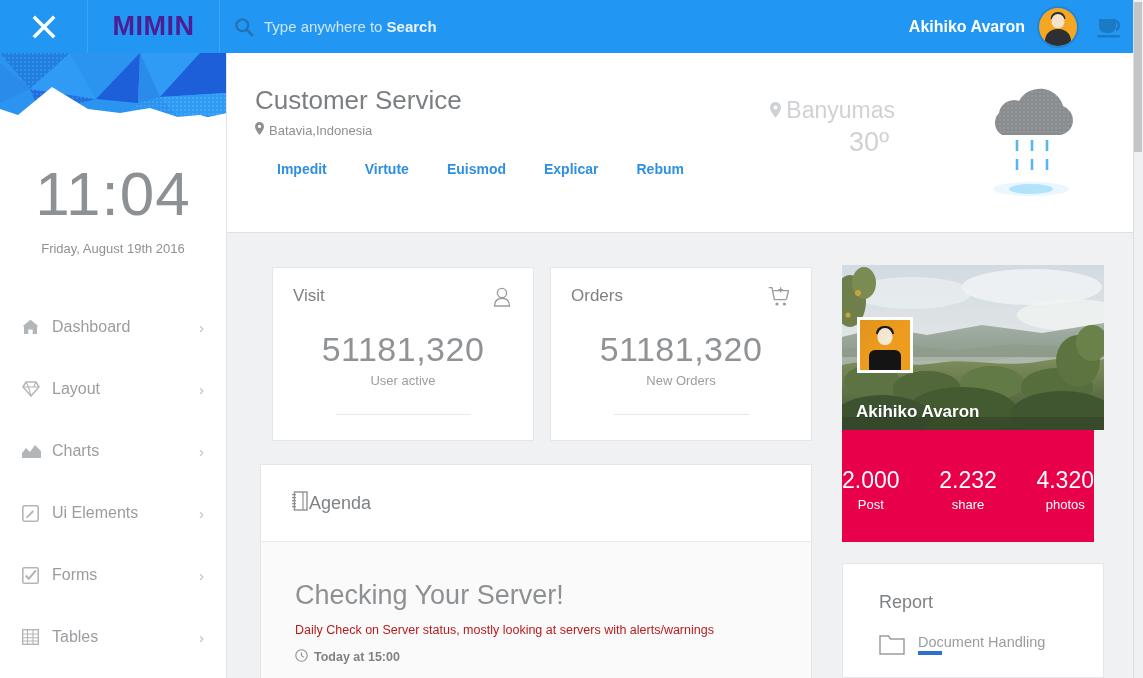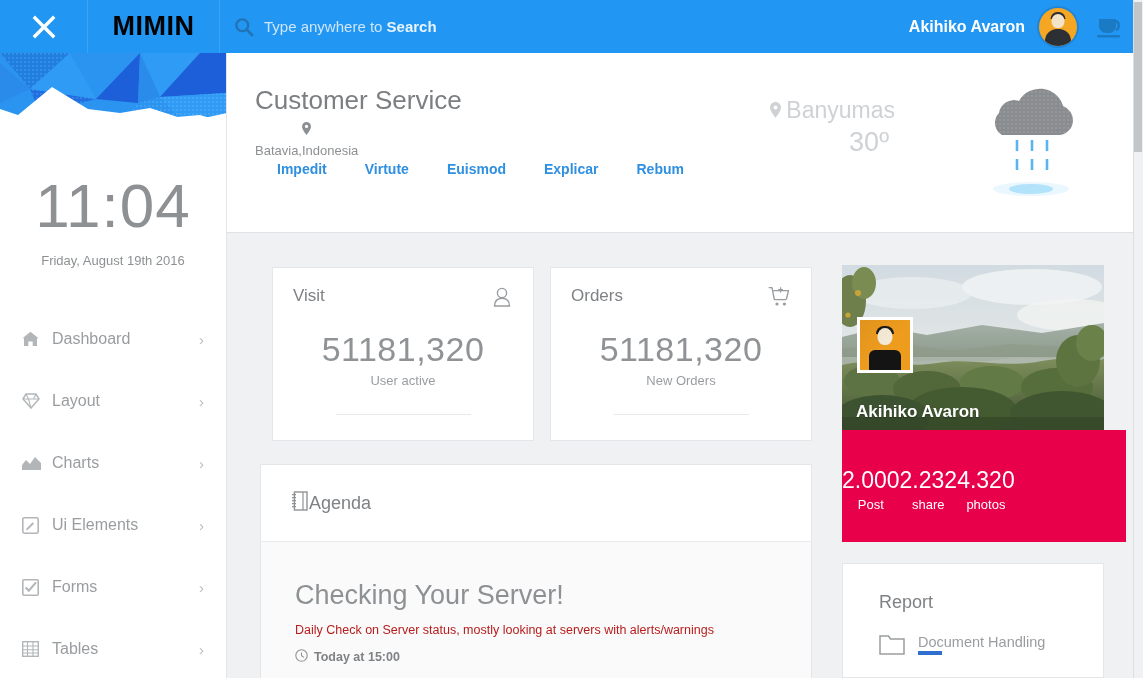--- a/index.html
+++ b/index.html
@@ -17,21 +17,21 @@
     background: #2196f3; display: flex; align-items: center;
   }
   .tb-close {
     width: 88px; height: 53px; display: flex; align-items: center; justify-content: center;
     border-right: 1px solid rgba(255,255,255,0.13);
     cursor: pointer;
   }
   .tb-close svg { display:block; }
   .tb-brand {
     width: 132px; height: 53px; display: flex; align-items: center; justify-content: center;
-    color: #000000; font-size: 27px; font-weight: bold; letter-spacing: 0.5px;
+    color: #4c1d95; font-size: 27px; font-weight: bold; letter-spacing: 0.5px;
     border-right: 1px solid rgba(255,255,255,0.13);
   }
   .tb-search { display: flex; align-items: center; padding-left: 14px; flex: 1; height: 53px; }
   .tb-search .sicon { margin-right: 10px; display:flex; }
   .tb-search-text { color: #cde6fb; font-size: 15px; }
   .tb-search-text b { color: #e9f4fe; font-weight: bold; }
   .tb-right { display: flex; align-items: center; height: 53px; padding-right: 6px; }
   .tb-user { color: #fff; font-size: 16px; font-weight: bold; margin-right: 14px; }
   .tb-avatar {
     width: 38px; height: 38px; border-radius: 50%;
@@ -48,40 +48,40 @@
   .sidebar {
     position: absolute; top: 53px; left: 0; width: 227px; height: 625px;
     background: #fff; border-right: 1px solid #e3e5e8; overflow: hidden;
   }
   .poly-head { position: relative; width: 227px; height: 78px; overflow: hidden; background:#2196f3; }
   .poly-head svg { display:block; }
 
   .clock {
     text-align: center; color: #8e9193;
     font-size: 62px; font-weight: 300; letter-spacing: 1px;
-    margin-top: 44px; line-height: 1;
+    margin-top: 32px; line-height: 1;
   }
   .clock-date { text-align: center; color: #8e9193; font-size: 13px; margin-top: 16px; }
 
   .menu { margin-top: 40px; }
   .menu-item {
     display: flex; align-items: center; height: 62px; padding: 0 22px;
     color: #9a9da0; font-size: 16px; cursor: pointer;
   }
   .menu-item .mi-icon { width: 30px; display:flex; align-items:center; color:#b3b6b9; }
   .menu-item .mi-label { flex: 1; }
   .menu-item .mi-arrow { color: #b9bcbf; font-size: 15px; }
 
   
   .pagehead {
     position: absolute; top: 53px; left: 227px; width: 906px; height: 180px;
     background: #fff; border-bottom: 1px solid #dfe1e4;
   }
   .ph-title { position:absolute; left: 28px; top: 32px; font-size: 26px; color: #7c7f82; font-weight: normal; }
-  .ph-loc { position:absolute; left: 28px; top: 69px; font-size: 13px; color: #8d9093; display:flex; align-items:center; gap:5px;flex-direction:column;}
+  .ph-loc { position:absolute; left: 28px; top: 69px; font-size: 13px; color: #8d9093; display:flex; align-items:center; gap:5px;}
   .ph-links { position:absolute; left: 50px; top: 108px; display:flex; gap: 38px; }
   .ph-links a { color: #2f8fe0; font-size: 14px; font-weight: bold; text-decoration: none; cursor:pointer;}
 
   .weather { position:absolute; right: 18px; top: 22px; width: 380px; height: 140px; }
   .w-city { position:absolute; right: 220px; top: 22px; font-size: 23px; color: #cfd2d5; white-space:nowrap; display:flex; align-items:center; gap:5px;}
   .w-temp { position:absolute; right: 226px; top: 52px; font-size: 27px; color: #cfd2d5; }
   .w-icon { position:absolute; right: 30px; top: 0px; }
 
   
   .content { position:absolute; top: 234px; left: 227px; width: 906px; height: 444px; background: #f0f1f3; }
@@ -108,21 +108,21 @@
   .profile { position:absolute; left: 615px; top: 31px; width: 262px; height: 277px; border:none; }
   .p-photo { position:relative; width: 262px; height: 165px; overflow:hidden; }
   .p-photo svg { display:block; }
   .p-av { position:absolute; left: 15px; top: 52px; width: 56px; height: 56px; background:#fff; padding:3px; }
   .p-av-in { position:relative; width: 50px; height: 50px; background:#ee9c1e; overflow:hidden;}
   .p-av-in .ph-head { position:absolute; left:50%; top:8px; transform:translateX(-50%); width:15px; height:17px; border-radius:50% 50% 45% 45%; background:#f6ebd6;}
   .p-av-in .ph-hair { position:absolute; left:50%; top:6px; transform:translateX(-50%); width:18px; height:8px; border-radius:9px 9px 0 0; background:#1a1a1a;}
   .p-av-in .ph-body { position:absolute; left:50%; bottom:0; transform:translateX(-50%); width:32px; height:20px; border-radius:6px 6px 0 0; background:#141414;}
   .p-av-in .ph-shadow { position:absolute; left:0; top:0; width:50px; height:50px; background:linear-gradient(135deg, rgba(0,0,0,0.06) 0%, rgba(0,0,0,0) 55%);}
   .p-name { position:absolute; left: 14px; bottom: 8px; color:#fff; font-size: 17px; font-weight: bold; text-shadow: 0 1px 2px rgba(0,0,0,0.35); }
-  .p-stats { width: 284px; height: 112px; background:#e8004a; display:flex; align-items:center; justify-content:flex-start; padding-top: 6px;}
+  .p-stats { width: 252px; height: 112px; background:#e8004a; display:flex; align-items:center; justify-content:space-between; padding-top: 6px;}
   .p-stat { text-align:center; color:#fff; }
   .p-stat .v { font-size: 23px; font-weight: normal; }
   .p-stat .l { font-size: 13px; margin-top: 3px; }
 
   .report { position:absolute; left: 615px; top: 329px; width: 262px; height: 115px; }
   .r-title { font-size: 18px; color:#7f8285; padding: 28px 0 0 36px; }
   .r-row { display:flex; align-items:flex-start; gap:13px; padding: 20px 0 0 36px; }
   .r-label { font-size: 14.5px; color:#9a9da0; }
   .r-bar { width: 148px; height: 4px; background:#e6e8ea; margin-top: 7px; }
   .r-bar > i { display:block; height:4px; background:#2f6fd0; width: 19%; }

